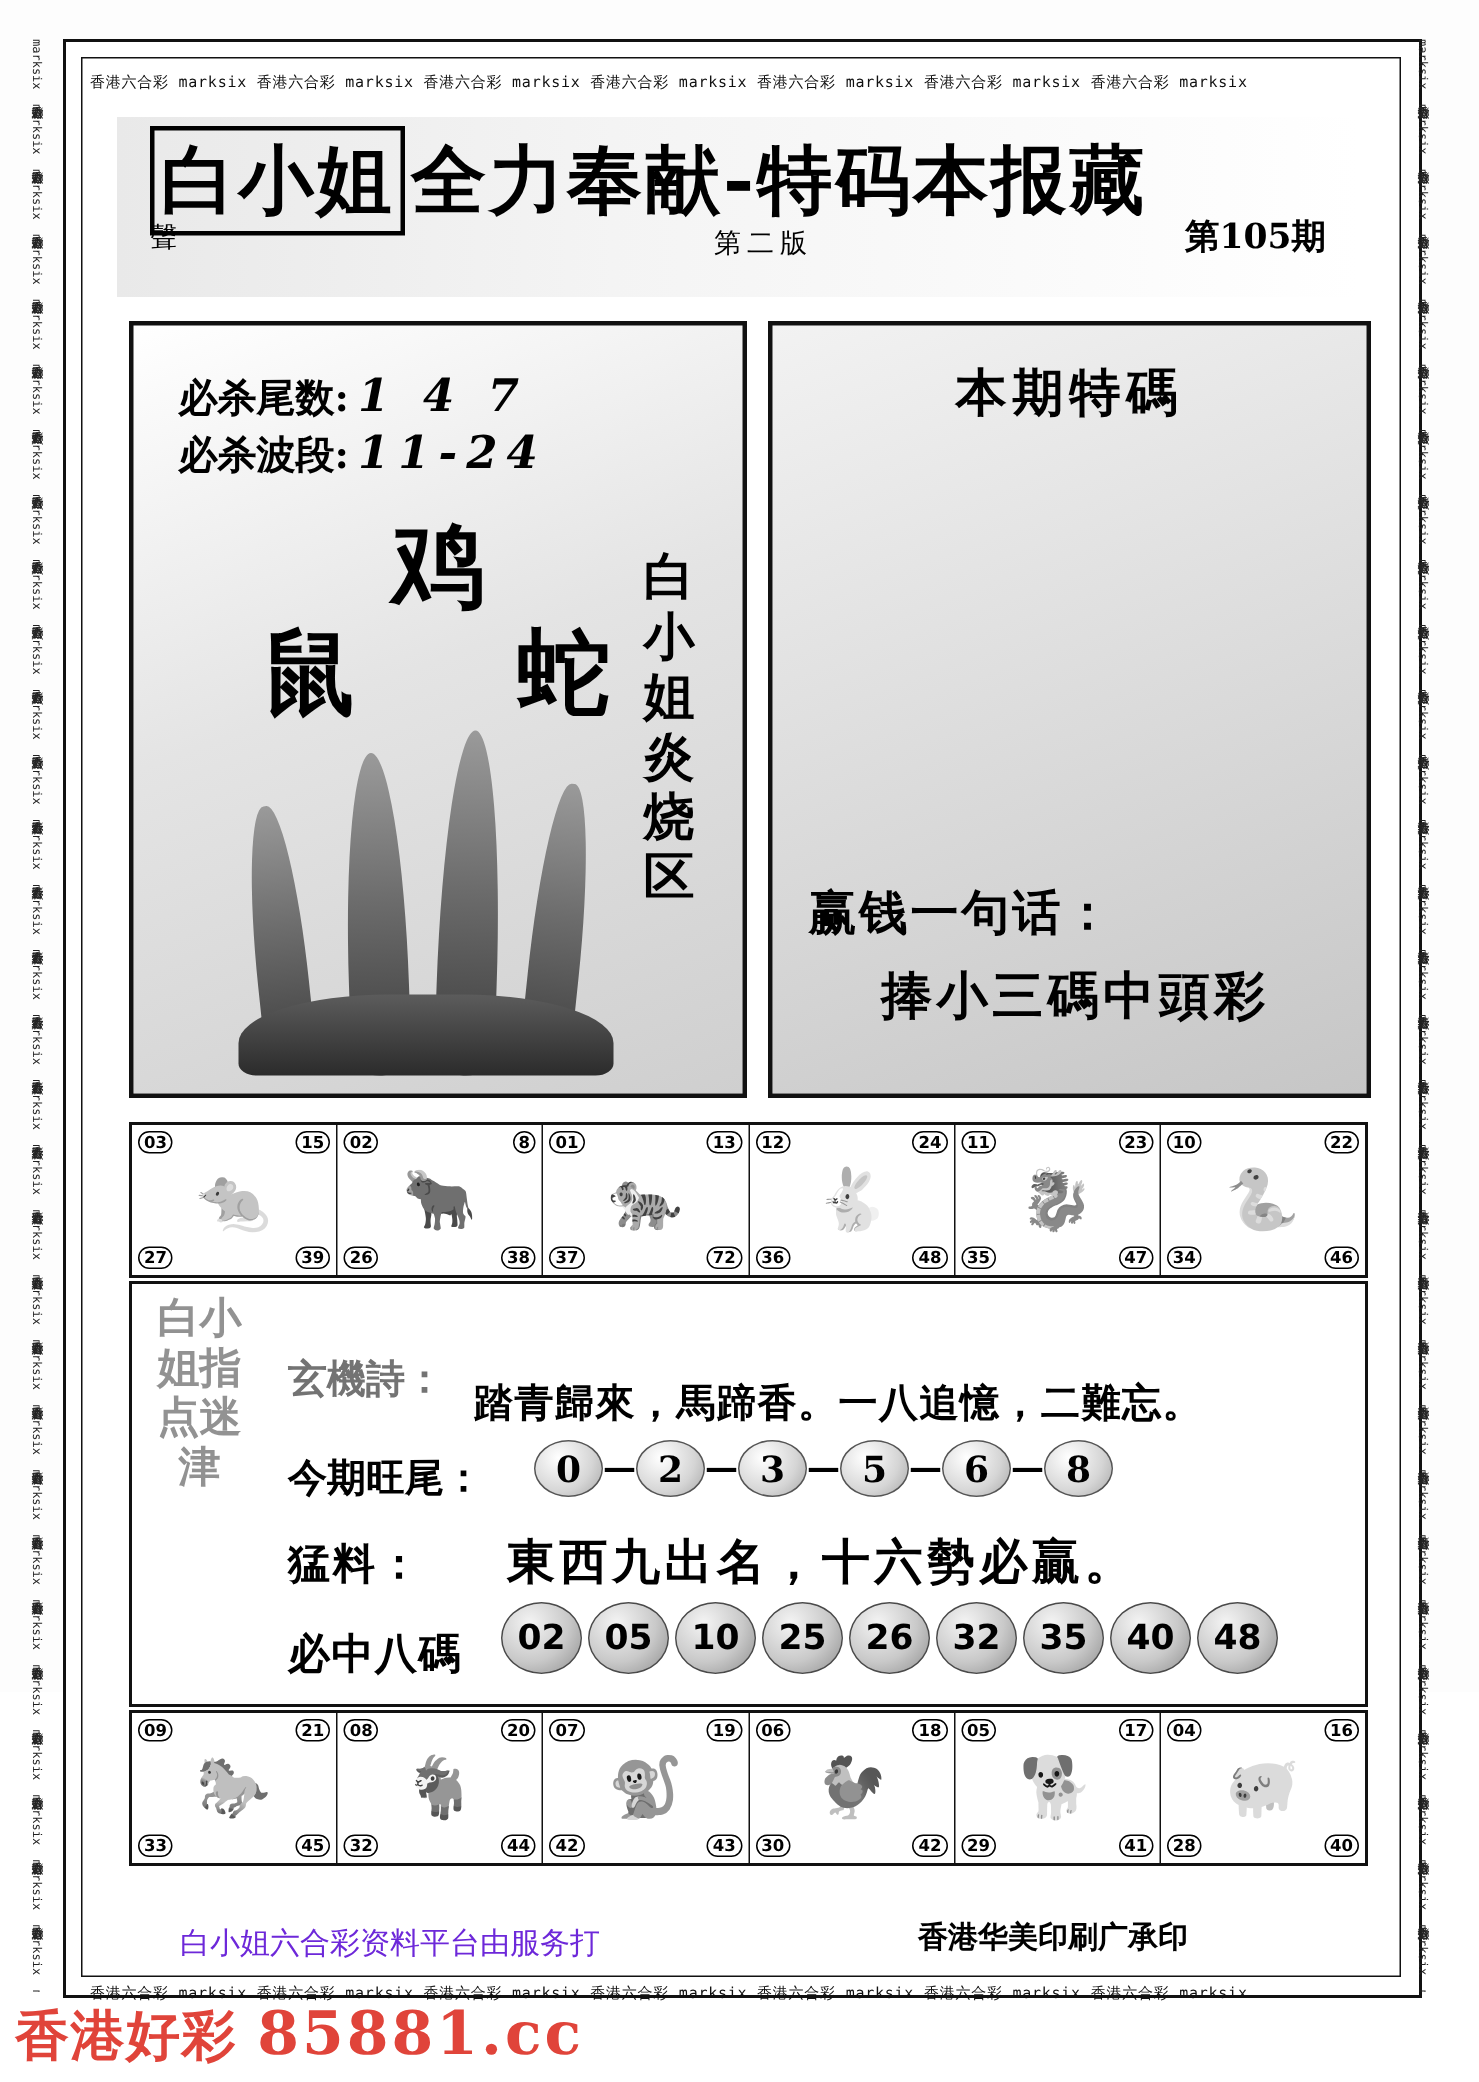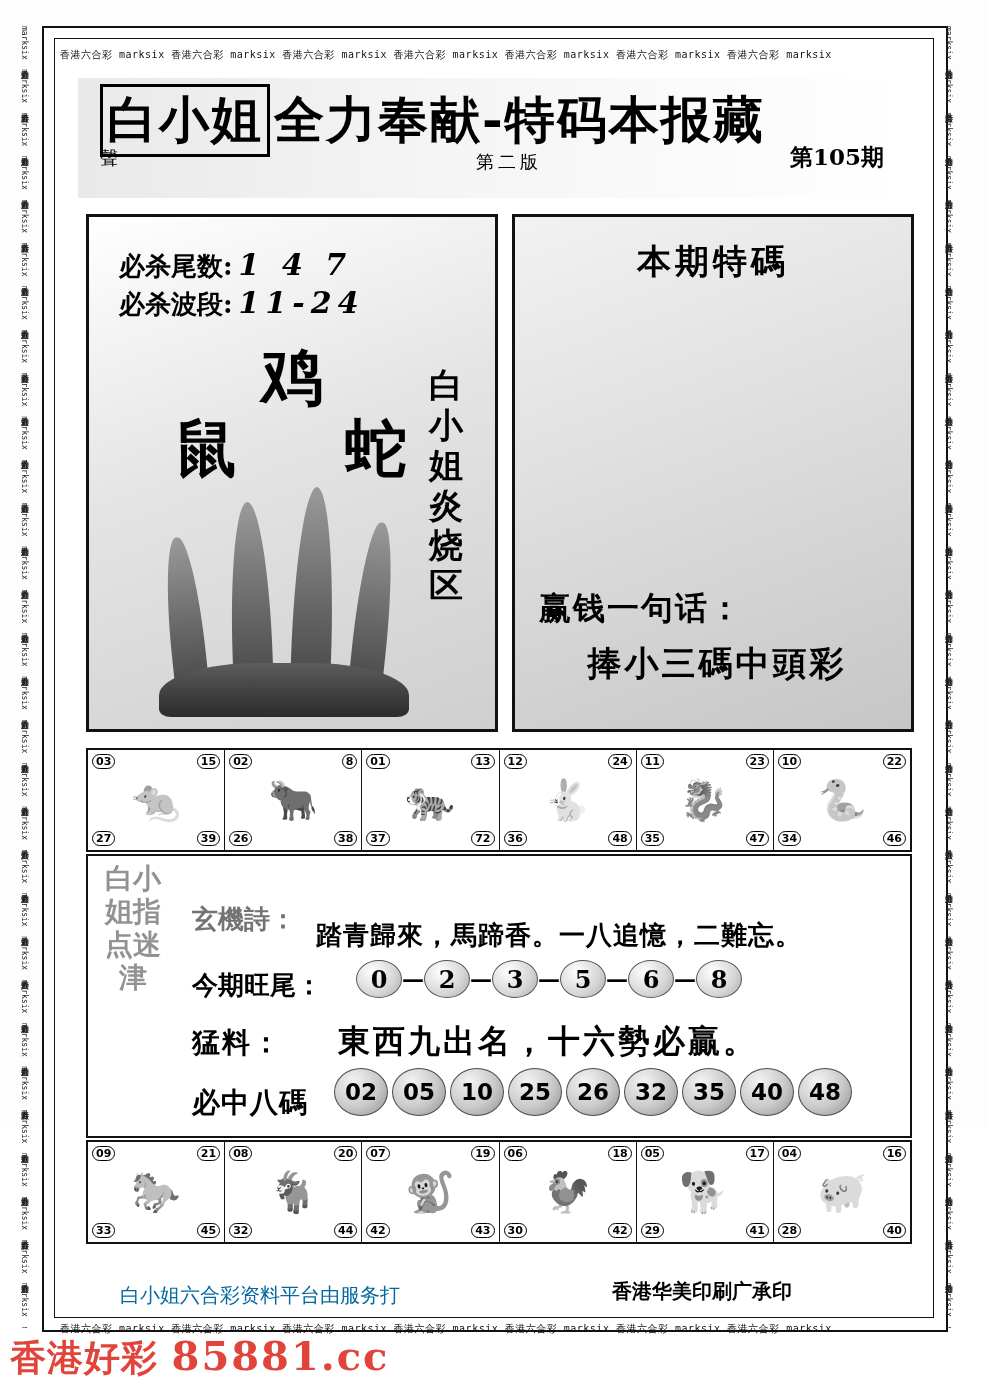--- a/index.html
+++ b/index.html
@@ -264,21 +264,21 @@
     background:radial-gradient(circle at 35% 28%,#f4f4f4,#c9c9c9 55%,#8f8f8f 100%);
     border:1px solid #4a4a4a;
     display:flex;align-items:center;justify-content:center;
     font-family:"DejaVu Sans","Liberation Sans",sans-serif;
     font-size:23px;font-weight:bold;color:#000;
   }
   
   .footer-ghost{
     position:absolute;left:120px;top:1282px;width:460px;
     font-family:"DejaVu Serif","Liberation Serif",serif;
-    font-size:20px;color:#0369a1;white-space:nowrap;
+    font-size:20px;color:#6d28d9;white-space:nowrap;
   }
   .footer-print{
     position:absolute;left:612px;top:1278px;
     font-family:"DejaVu Serif","Liberation Serif",serif;
     font-size:20px;font-weight:bold;color:#000;white-space:nowrap;
   }
   .watermark{
     position:absolute;left:10px;top:1332px;
     font-family:"DejaVu Serif","Liberation Serif",serif;
     font-size:36px;font-weight:bold;color:#e0443a;white-space:nowrap;

